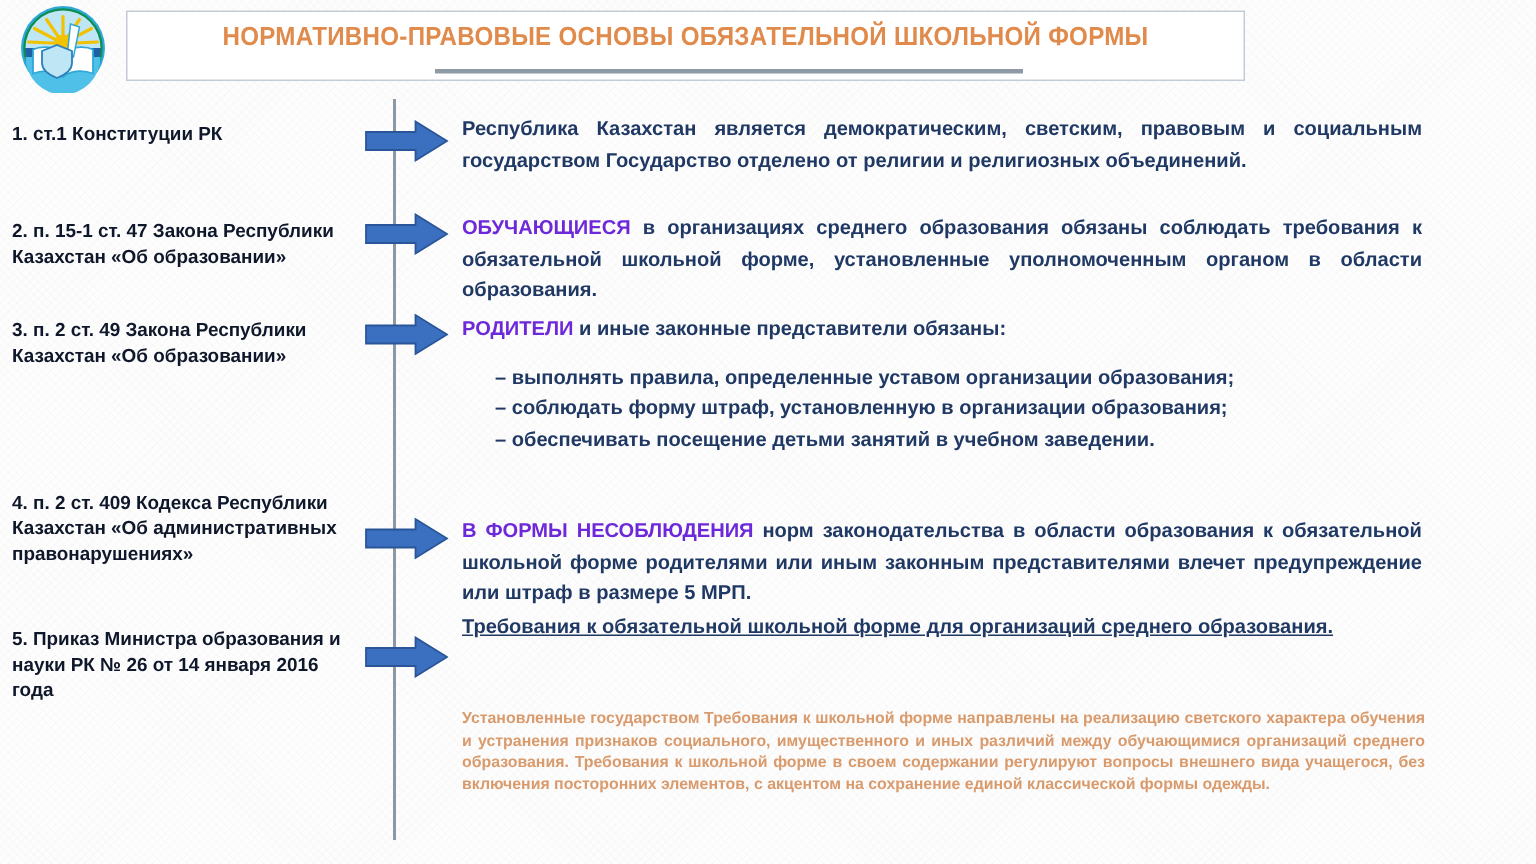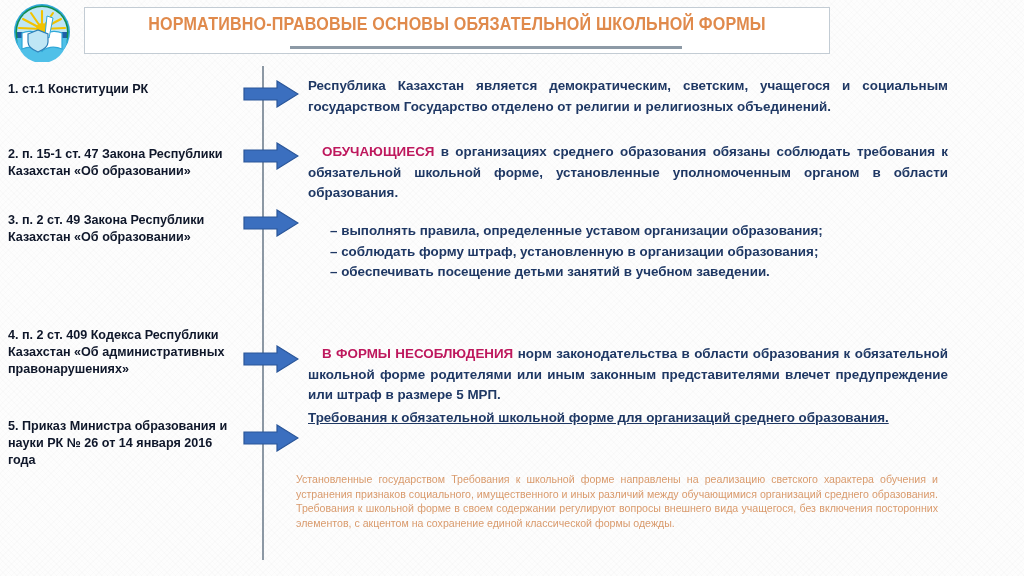--- a/index.html
+++ b/index.html
@@ -111,39 +111,38 @@
     position: absolute;
     left: 308px;
     width: 640px;
     color: #1F3864;
     font-size: 13.4px;
     font-weight: bold;
     line-height: 20.5px;
     text-align: justify;
   }
   .block .hl {
-    color: #be185d;
-    margin-left: 14px;
+    color: #6d28d9;
   }
   .sub-list {
     margin: 12px;
     padding: 0;
     list-style: none;
   }
   .sub-list li {
     text-align: justify;
     text-indent: 10px;
   }
   .fineprint {
     position: absolute;
-    left: 296px;
+    left: 308px;
     width: 642px;
     color: #D99A6C;
     font-size: 10.6px;
-    font-weight: normal;
+    font-weight: bold;
     line-height: 14.6px;
     text-align: justify;
   }
 </style>
 </head>
 <body>
 
 <div class="texture"></div>
 
 <div class="slide">
@@ -209,28 +208,31 @@
       <polygon points="1,8 34,8 34,1 55,14 34,27 34,20 1,20" fill="#3B6FBF" stroke="#2A5699" stroke-width="1.2"></polygon>
     </svg>
   </div>
   <div class="arrow" style="left:243px; top:424px;">
     <svg viewBox="0 0 56 28" width="56" height="28" aria-hidden="true">
       <polygon points="1,8 34,8 34,1 55,14 34,27 34,20 1,20" fill="#3B6FBF" stroke="#2A5699" stroke-width="1.2"></polygon>
     </svg>
   </div>
 
   <div class="block" style="top:76px;">
-    <span>Республика Казахстан является демократическим, светским, учащегося и социальным государством Государство отделено от религии и религиозных объединений.</span>
+    <span>Республика Казахстан является демократическим, светским, правовым и социальным государством Государство отделено от религии и религиозных объединений.</span>
   </div>
 
   <div class="block" style="top:142px;">
     <span class="hl">ОБУЧАЮЩИЕСЯ</span><span> в организациях среднего образования обязаны соблюдать требования к обязательной школьной форме, установленные уполномоченным органом в области образования.</span>
   </div>
 
   <div class="block" style="top:209px;">
+    <div>
+      <span class="hl">РОДИТЕЛИ</span><span> и иные законные представители обязаны:</span>
+    </div>
     <ul class="sub-list">
       <li>– выполнять правила, определенные уставом организации образования;</li>
       <li>– соблюдать форму штраф, установленную в организации образования;</li>
       <li>– обеспечивать посещение детьми занятий в учебном заведении.</li>
     </ul>
   </div>
 
   <div class="block" style="top:344px;">
     <span class="hl">В ФОРМЫ НЕСОБЛЮДЕНИЯ</span><span> норм законодательства в области образования к обязательной школьной форме родителями или иным законным представителями влечет предупреждение или штраф в размере 5 МРП.</span>
   </div>

